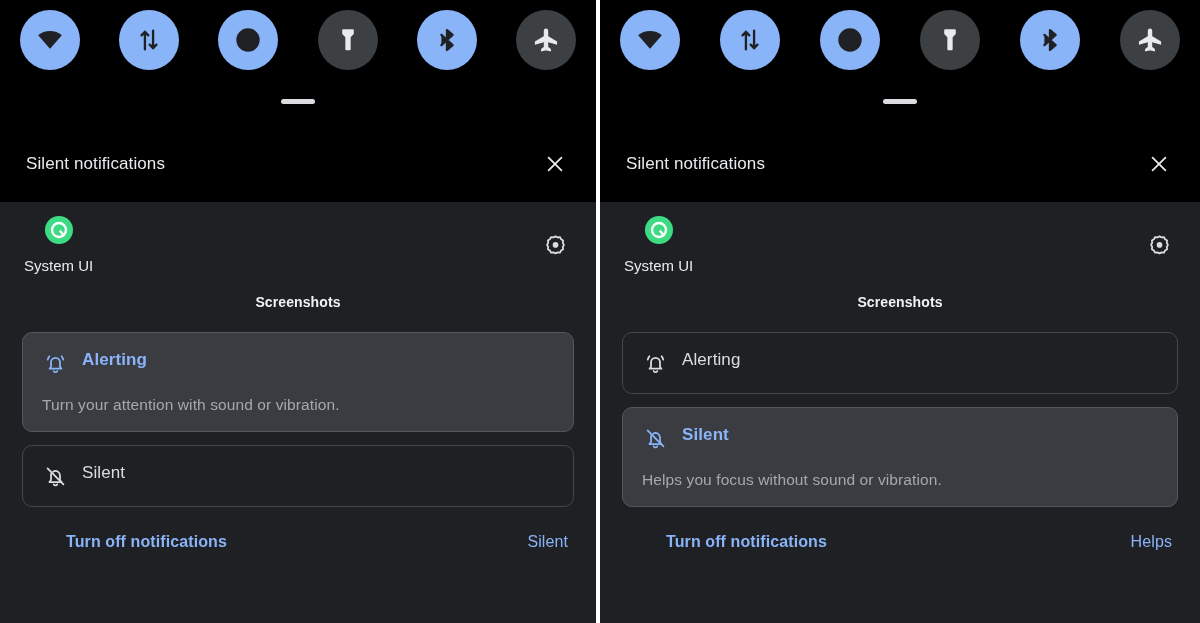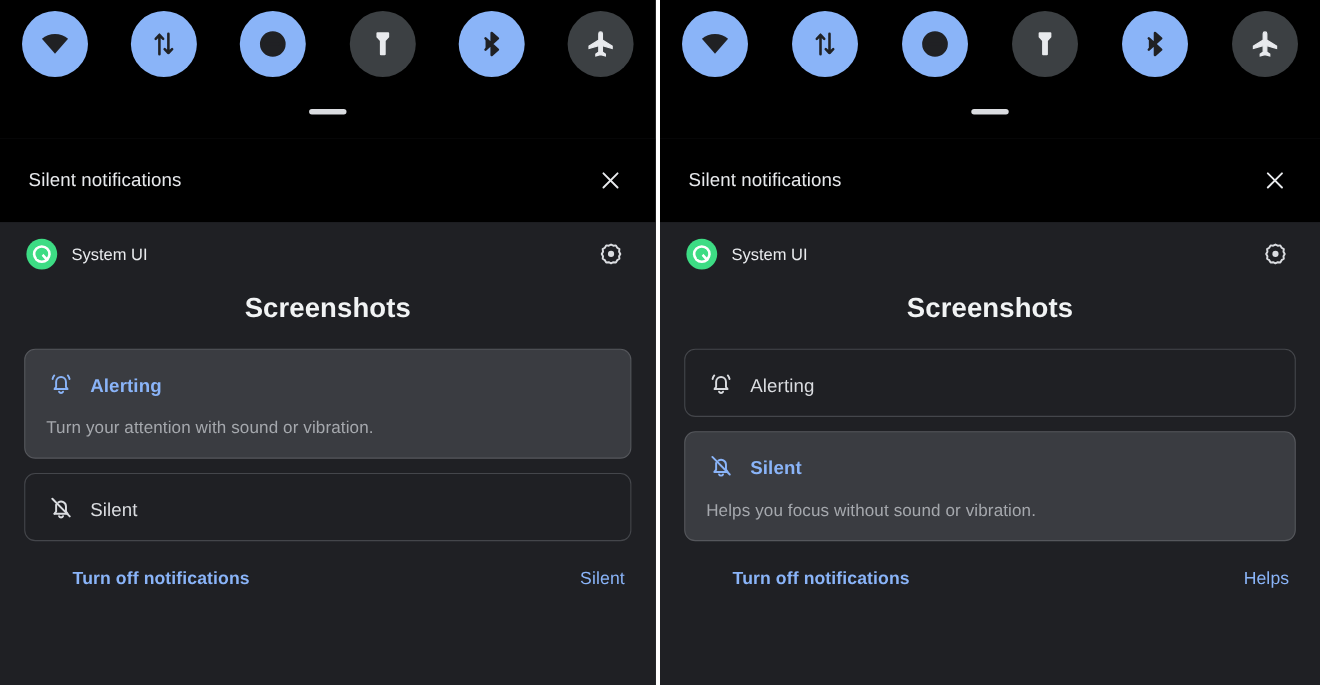--- a/index.html
+++ b/index.html
@@ -62,43 +62,43 @@
   .notif-card {
     flex:1; background:#1f2024;
     display:flex; flex-direction:column;
     padding:0 22px 0 22px;
   }
 
   .app-row {
     display:flex; align-items:center; justify-content:space-between;
     padding:14px 4px 10px 2px;
   }
-  .app-left { display:flex; align-items:center; gap:13px; }
+  .app-left { display:flex; align-items:center; gap:13px;flex-direction:column; }
   .app-icon {
     width:28px; height:28px; border-radius:50%;
     background:#3ddc84; display:flex; align-items:center; justify-content:center;
   }
   .app-name { font-size:15px; color:#e8eaed; }
   .gear-btn { width:30px; height:30px; display:flex; align-items:center; justify-content:center; }
 
   .channel-title {
-    text-align:center; font-size:25px; color:#f1f3f4;
+    text-align:center; font-size:14px; color:#f1f3f4;
     font-weight:700; padding:10px 0 22px 0; letter-spacing:0.1px;
   }
 
   .options { display:flex; flex-direction:column; gap:13px; }
 
   .opt {
     border-radius:10px; padding:17px 19px 17px 19px;
     border:1px solid #44464b;
   }
   .opt.selected { background:#3a3c41; border-color:#55575c; }
   .opt.unselected { background:#1f2024; border-color:#44464b; }
 
-  .opt-head { display:flex; align-items:flex-end; gap:14px; }
+  .opt-head { display:flex; align-items:flex-start; gap:14px; }
   .opt-label { font-size:17px; letter-spacing:0.1px; }
   .opt.selected .opt-label { color:#8ab4f8; font-weight:700; }
   .opt.unselected .opt-label { color:#dadce0; }
   .opt.selected .opt-icon svg { stroke:#8ab4f8; fill:none; }
   .opt.unselected .opt-icon svg { stroke:#dadce0; fill:none; }
   .opt-icon { width:26px; height:26px; display:flex; align-items:center; justify-content:center; }
 
   .opt-desc {
     font-size:15.5px; color:#a5a8ad; padding-top:20px; letter-spacing:0.1px;
   }

